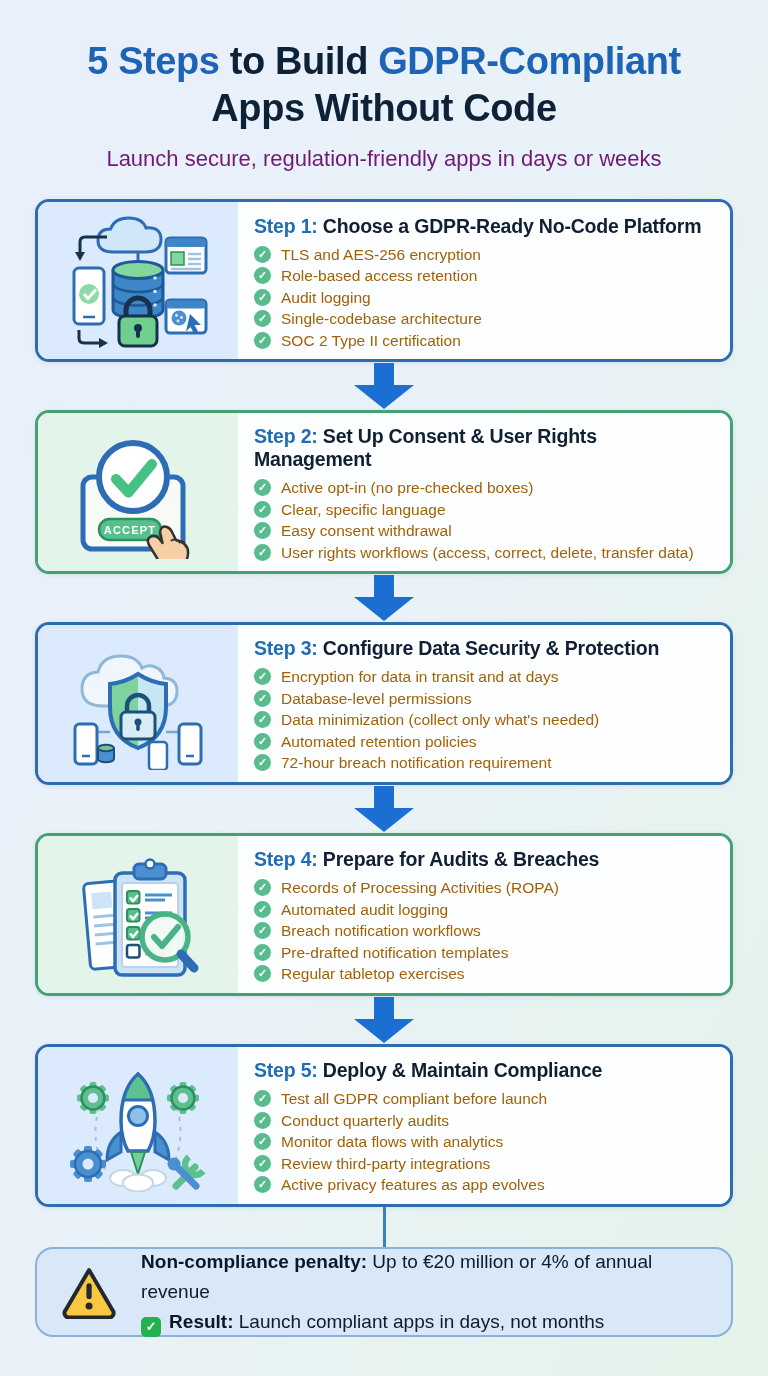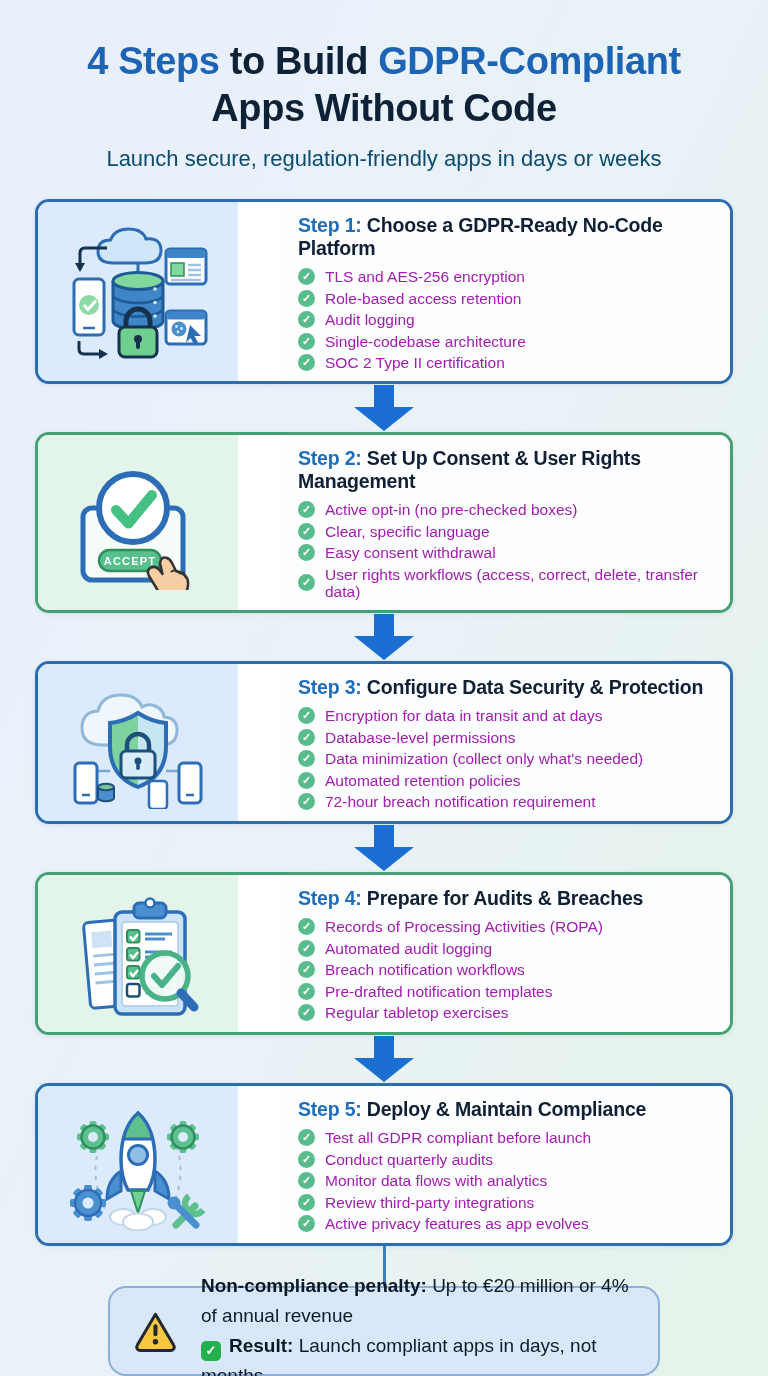--- a/index.html
+++ b/index.html
@@ -7,76 +7,76 @@
   body {
     width:768px; height:1376px; overflow:hidden;
     font-family:"Liberation Sans", sans-serif;
     background:linear-gradient(115deg,#e9effb 0%,#e9f2f8 48%,#e5f3e9 100%);
   }
   .page { width:768px; height:1376px; }
 
   header { text-align:center; padding-top:38px; }
   h1 { margin:0; font-size:38px; line-height:1.23; font-weight:800; letter-spacing:-0.4px; color:#0d2137; }
   h1 .accent { color:#1e64b4; }
-  .subtitle { margin:14px 0 0; font-size:22px; line-height:28px; color:#0c4a6e; font-weight:400; }
+  .subtitle { margin:14px 0 0; font-size:22px; line-height:28px; color:#701a75; font-weight:400; }
 
   main { width:698px; margin:26px auto 0; }
 
   .card {
     display:flex; border-radius:14px; overflow:hidden; background:#ffffff;
     box-shadow:0 1px 5px rgba(40,80,120,0.10);
   }
   .card.blue  { border:3px solid #2e6cb0; }
   .card.green { border:3px solid #44a173; }
   .card.h5 { min-height:163px; }
   .card.h4 { min-height:150px; }
   .card-left { width:200px; flex:none; display:flex; align-items:center; justify-content:center; }
   .card.blue  .card-left { background:#dbeafc; }
   .card.green .card-left { background:#e3f5ea; }
   .card-right { flex:1; background:#fdfeff; padding:12px 12px 10px 16px;
-                display:flex; flex-direction:column; justify-content:center;margin-left:44px; }
+                display:flex; flex-direction:column; justify-content:center; }
 
   .step-title { margin:0 0 8px; font-size:19.5px; letter-spacing:-0.2px; font-weight:700; color:#101f33; }
   .step-label { color:#1f6db8; }
 
   ul.checklist { list-style:none; margin:0; padding:0; }
   ul.checklist li { display:flex; align-items:center; gap:10px; margin:0 0 4.5px; }
   ul.checklist li:last-child { margin-bottom:0; }
   .check {
     width:17px; height:17px; flex:none; border-radius:50%;
     background:#58bc8d; color:#ffffff; font-size:11px; font-weight:700;
     display:flex; align-items:center; justify-content:center;
   }
-  .item-text { font-size:15.5px; line-height:17px; color:#a21caf; font-weight:500; }
+  .item-text { font-size:15.5px; line-height:17px; color:#a16207; font-weight:500; }
 
   .arrow-gap { height:48px; display:flex; align-items:center; justify-content:center; }
 
   .connector { width:3px; height:40px; background:#3f7fb8; margin:0 auto; }
 
   .warning {
-    width:552px; height:90px; margin:0 auto;
+    width:698px; height:90px; margin:0 auto;
     background:#d9e8f8; border:2px solid #8cb0d9; border-radius:18px;
     display:flex; align-items:center; gap:24px; padding:10px 24px;
   }
   .warning-text { font-size:19px; line-height:30px; color:#101b29; }
   .warning-text b { font-weight:700; color:#0d1826; }
   .result-badge {
     display:inline-flex; width:20px; height:20px; border-radius:5px;
     background:#23b14d; color:#fff; font-size:13px; font-weight:700;
     align-items:center; justify-content:center; margin-right:8px; vertical-align:-3px;
   }
   svg text { font-family:"Liberation Sans", sans-serif; }
 </style>
 </head>
 <body>
 
 <div class="page">
 
   <header>
-    <h1><span class="accent">4 Steps</span><span> to Build </span><span class="accent">GDPR-Compliant</span><br><span>Apps Without Code</span></h1>
+    <h1><span class="accent">5 Steps</span><span> to Build </span><span class="accent">GDPR-Compliant</span><br><span>Apps Without Code</span></h1>
     <p class="subtitle">Launch secure, regulation-friendly apps in days or weeks</p>
   </header>
 
   <main>
 
     <section class="card blue h5">
       <div class="card-left">
         <svg width="150" height="134" viewBox="0 0 150 134">
           <path d="M50 38 q-15 0 -15 -11.5 q0 -11.5 12.5 -11.5 q4 -11 18 -11 q14 0 17.5 10 q15 -1.5 15 11.5 q0 12.5 -16 12.5 z" fill="#cfe7f8" stroke="#2d6db5" stroke-width="3"></path>
           <line x1="75" y1="38" x2="75" y2="50" stroke="#2d6db5" stroke-width="3"></line>

